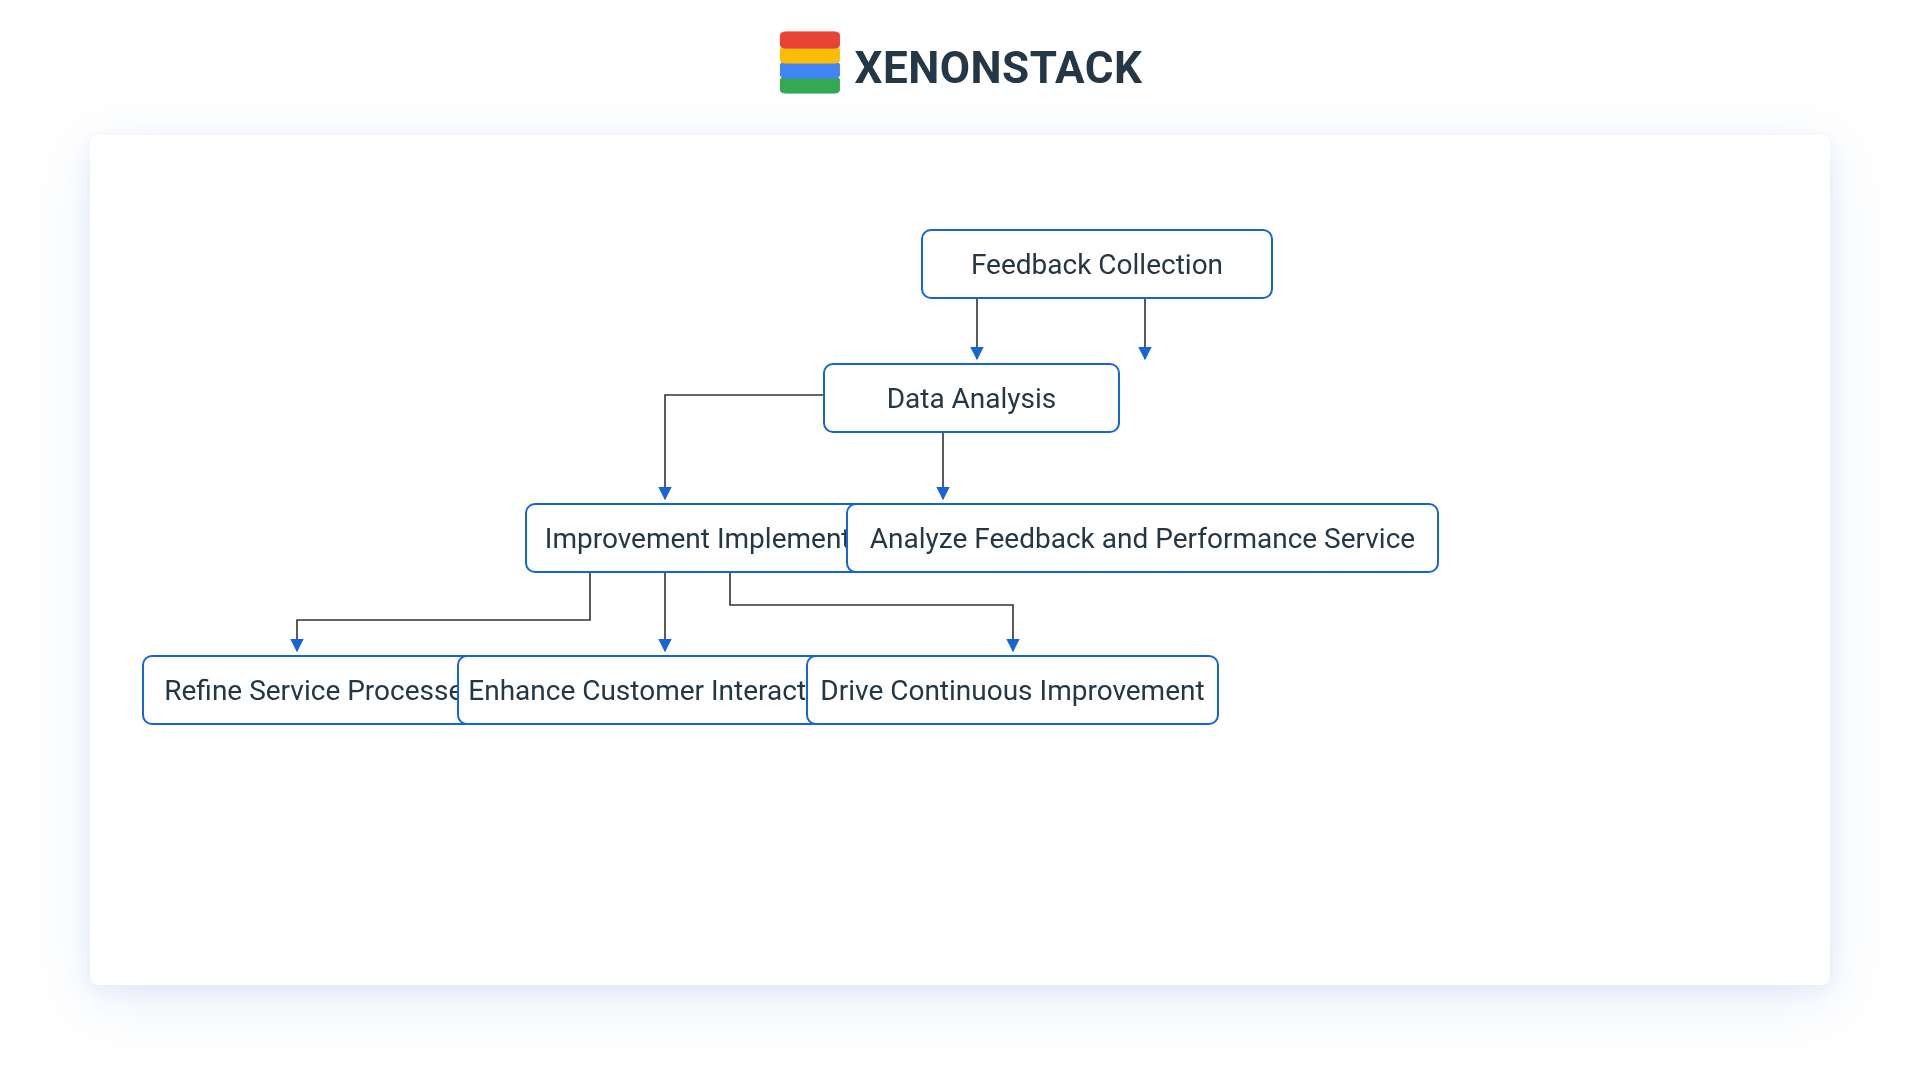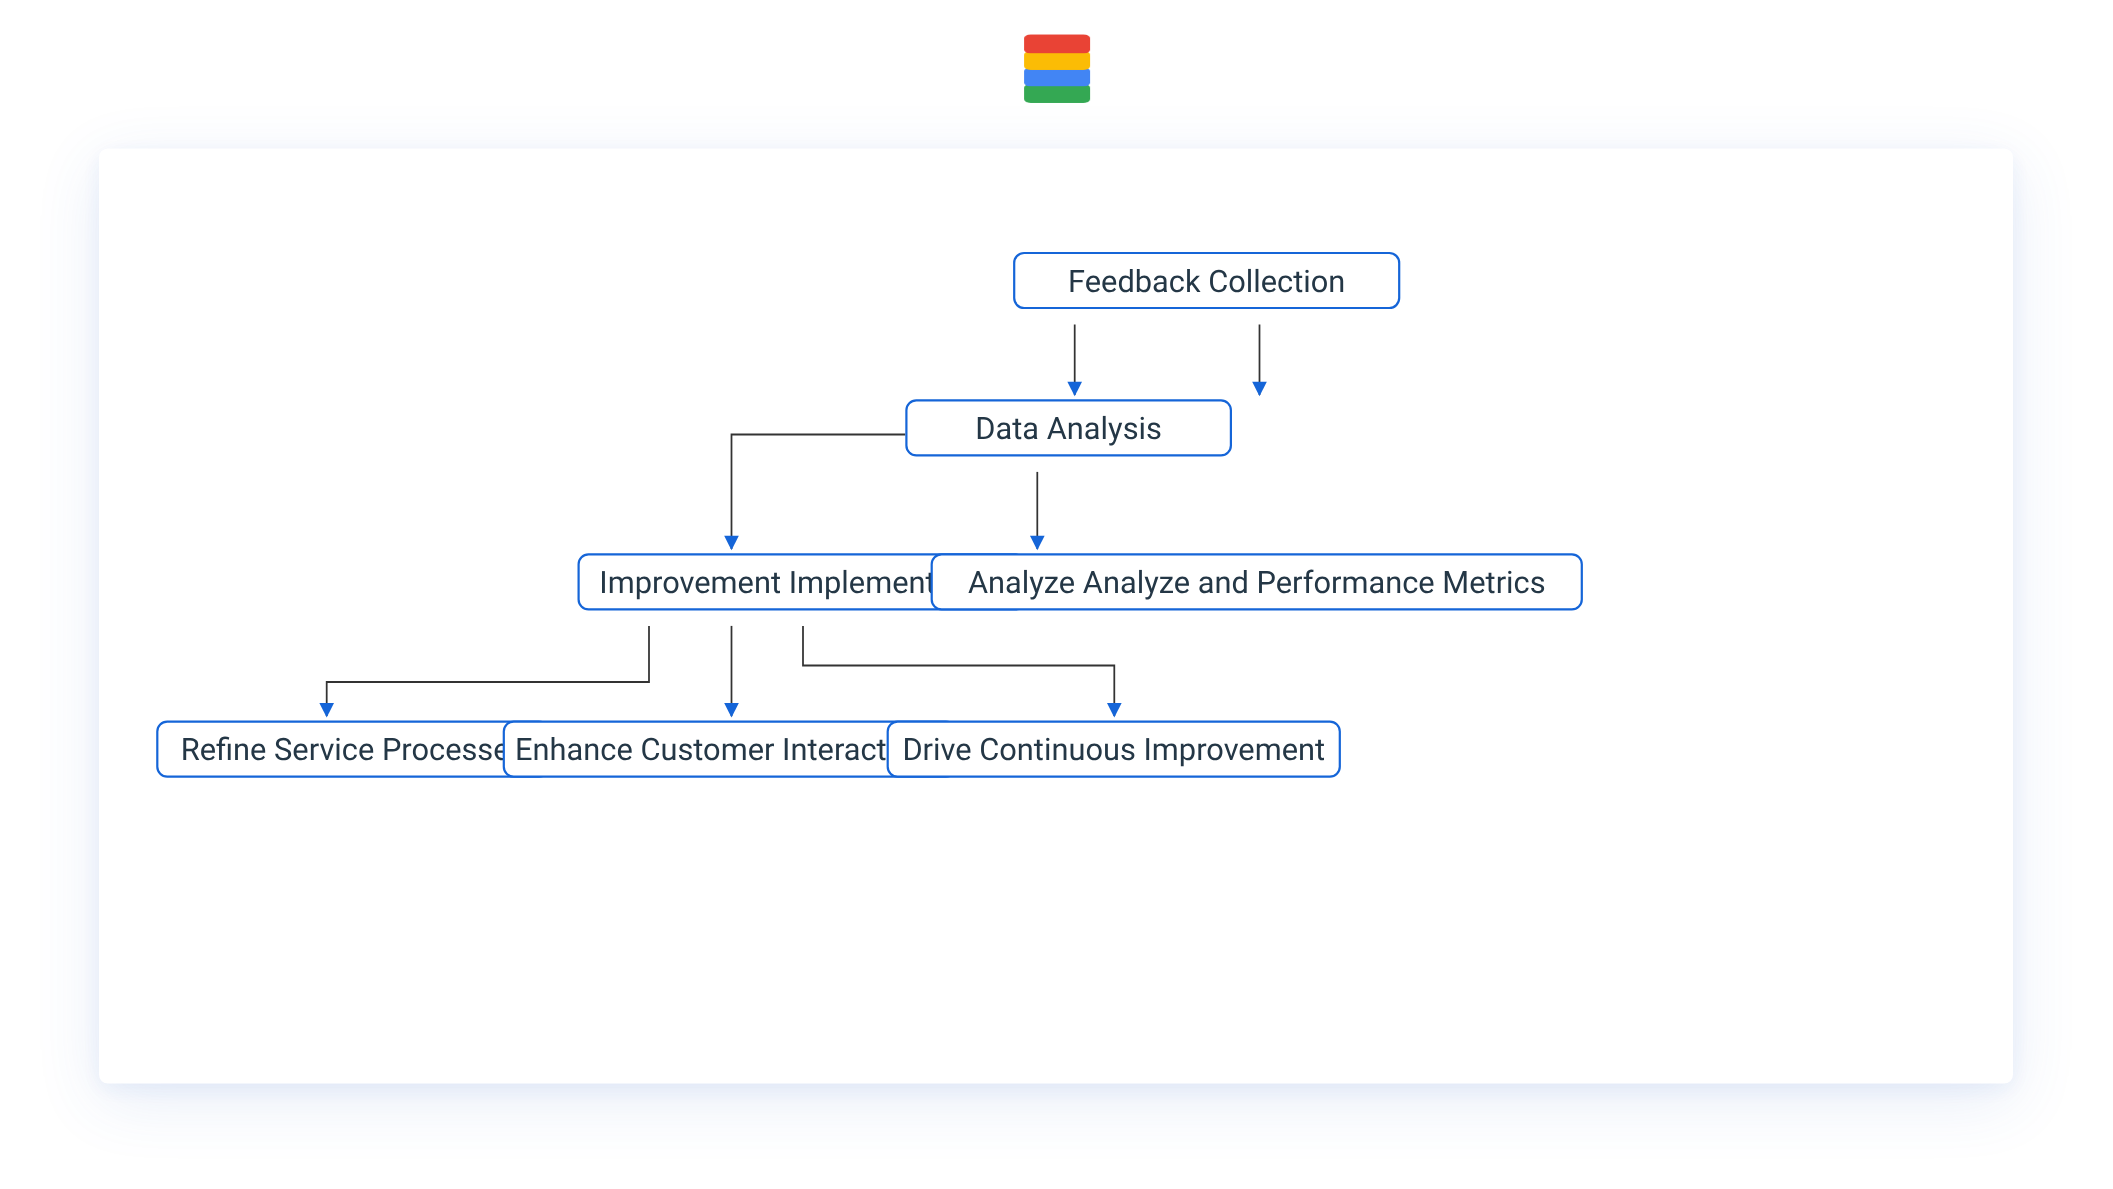--- a/index.html
+++ b/index.html
@@ -58,21 +58,21 @@
       border: 2.5px solid #1565d8;
       border-radius: 10px;
       background: #ffffff;
       display: flex;
       align-items: center;
       justify-content: center;
       font-size: 28px;
       font-weight: 400;
       color: #243746;
       padding: 0 12px;
-      height: 52px;
+      height: 70px;
       white-space: nowrap;
     }
     svg.edges {
       position: absolute;
       top: 0;
       left: 0;
       width: 100%;
       height: 100%;
       pointer-events: none;
     }
@@ -80,20 +80,21 @@
 </head>
 <body>
 
 <div class="header">
   <div class="logo-icon">
     <div class="logo-layer l4"></div>
     <div class="logo-layer l3"></div>
     <div class="logo-layer l2"></div>
     <div class="logo-layer l1"></div>
   </div>
+  <div class="brand-text">XENONSTACK</div>
 </div>
 
 <div class="canvas">
 
   <svg class="edges">
     <defs>
       <marker id="arrow" viewBox="0 0 12 12" refX="10" refY="6" markerWidth="10" markerHeight="10" orient="auto-start-reverse">
         <path d="M 1 1 L 11 6 L 1 11 z" fill="#1565d8"></path>
       </marker>
     </defs>
@@ -113,21 +114,21 @@
     <path d="M 640 434 L 640 470 L 923 470 L 923 516" stroke="#333" stroke-width="1.6" fill="none" marker-end="url(#arrow)"></path>
   </svg>
 
   <div class="node" style="left:831px; top:94px; width:352px;">Feedback Collection</div>
 
   <div class="node" style="left:733px; top:228px; width:297px;">Data Analysis</div>
 
 
   <div class="node" style="left:435px; top:368px; width:408px;">Improvement Implementation</div>
 
-  <div class="node" style="left:756px; top:368px; width:593px;">Analyze Analyze and Performance Metrics</div>
+  <div class="node" style="left:756px; top:368px; width:593px;">Analyze Feedback and Performance Service</div>
 
   <div class="node" style="left:52px; top:520px; width:358px;">Refine Service Processes</div>
 
   <div class="node" style="left:367px; top:520px; width:413px;">Enhance Customer Interactions</div>
 
   <div class="node" style="left:716px; top:520px; width:413px;">Drive Continuous Improvement</div>
 
 </div>
 
 </body></html>

